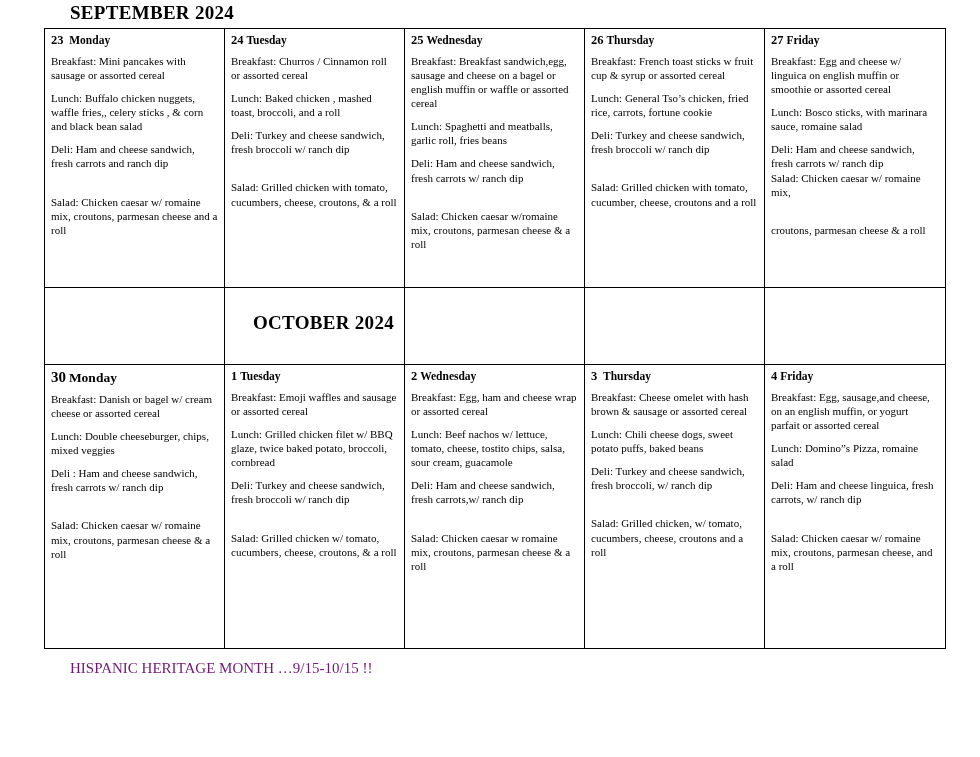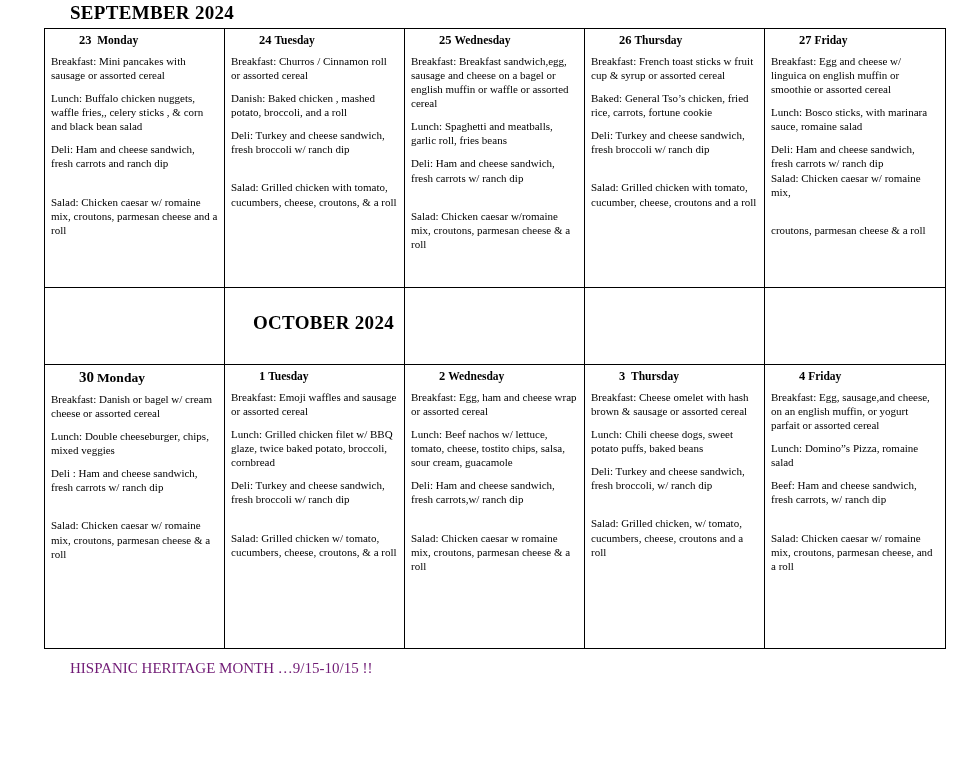--- a/index.html
+++ b/index.html
@@ -43,21 +43,20 @@
   }
   .cell {
     padding: 4px 6px 6px 6px;
     box-sizing: border-box;
   }
   .daylabel {
     font-size: 11.5px;
     font-weight: bold;
     margin-bottom: 6px;
     white-space: nowrap;
-    margin-left: 28px;
   }
   .daylabel .dnum {
     font-size: 12.5px;
   }
   .daylabel.big .dnum {
     font-size: 15px;
   }
   .daylabel.big .dname {
     font-size: 13.5px;
   }
@@ -119,21 +118,21 @@
           </div>
         </div>
       </td>
       <td style="width:179px">
         <div class="cell">
           <div class="daylabel">
             <span class="dnum">24</span>&nbsp;<span class="dname">Tuesday</span>
           </div>
           <div class="lines">
             <p>Breakfast: Churros / Cinnamon roll or assorted cereal</p>
-            <p>Danish: Baked chicken , mashed potato, broccoli, and a roll</p>
+            <p>Lunch: Baked chicken , mashed toast, broccoli, and a roll</p>
             <p>Deli: Turkey and cheese sandwich, fresh broccoli w/ ranch dip</p>
             <p>Salad: Grilled chicken with tomato, cucumbers, cheese, croutons, &amp; a roll</p>
           </div>
         </div>
       </td>
       <td style="width:179px">
         <div class="cell">
           <div class="daylabel">
             <span class="dnum">25</span>&nbsp;<span class="dname">Wednesday</span>
           </div>
@@ -145,21 +144,21 @@
           </div>
         </div>
       </td>
       <td style="width:179px">
         <div class="cell">
           <div class="daylabel">
             <span class="dnum">26</span>&nbsp;<span class="dname">Thursday</span>
           </div>
           <div class="lines">
             <p>Breakfast: French toast sticks w fruit cup &amp; syrup or assorted cereal</p>
-            <p>Baked: General Tso’s chicken, fried rice, carrots, fortune cookie</p>
+            <p>Lunch: General Tso’s chicken, fried rice, carrots, fortune cookie</p>
             <p>Deli: Turkey and cheese sandwich, fresh broccoli w/ ranch dip</p>
             <p>Salad: Grilled chicken with tomato, cucumber, cheese, croutons and a roll</p>
           </div>
         </div>
       </td>
       <td style="width:180px">
         <div class="cell">
           <div class="daylabel">
             <span class="dnum">27</span>&nbsp;<span class="dname">Friday</span>
           </div>
@@ -236,21 +235,21 @@
         </div>
       </td>
       <td>
         <div class="cell">
           <div class="daylabel">
             <span class="dnum">4</span>&nbsp;<span class="dname">Friday</span>
           </div>
           <div class="lines">
             <p>Breakfast: Egg, sausage,and cheese, on an english muffin, or yogurt parfait or assorted cereal</p>
             <p>Lunch: Domino”s Pizza, romaine salad</p>
-            <p>Beef: Ham and cheese sandwich, fresh carrots, w/ ranch dip</p>
+            <p>Deli: Ham and cheese linguica, fresh carrots, w/ ranch dip</p>
             <p>Salad: Chicken caesar w/ romaine mix, croutons, parmesan cheese, and a roll</p>
           </div>
         </div>
       </td>
     </tr>
   </tbody>
     </table>
 
   <div class="footer">
     <div class="line2">HISPANIC HERITAGE MONTH …9/15-10/15 !!</div>

